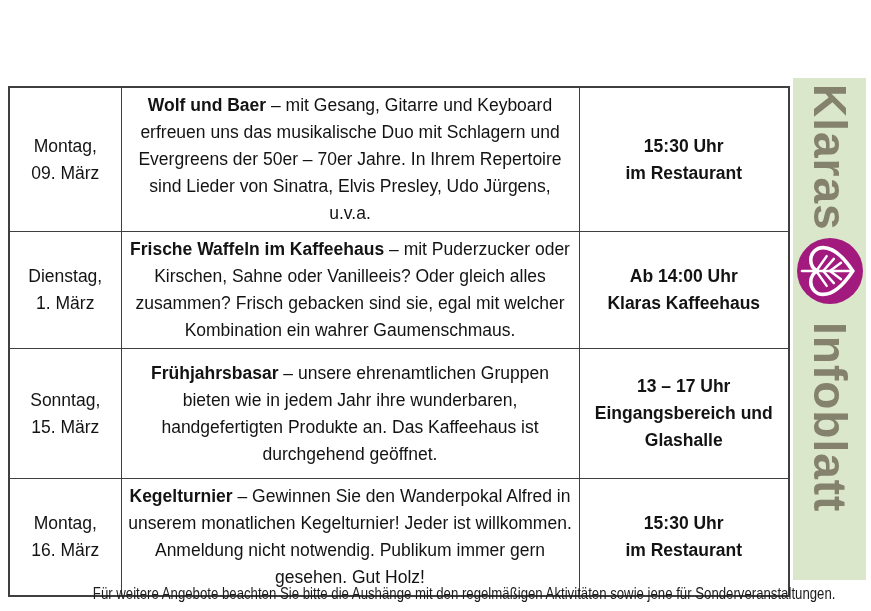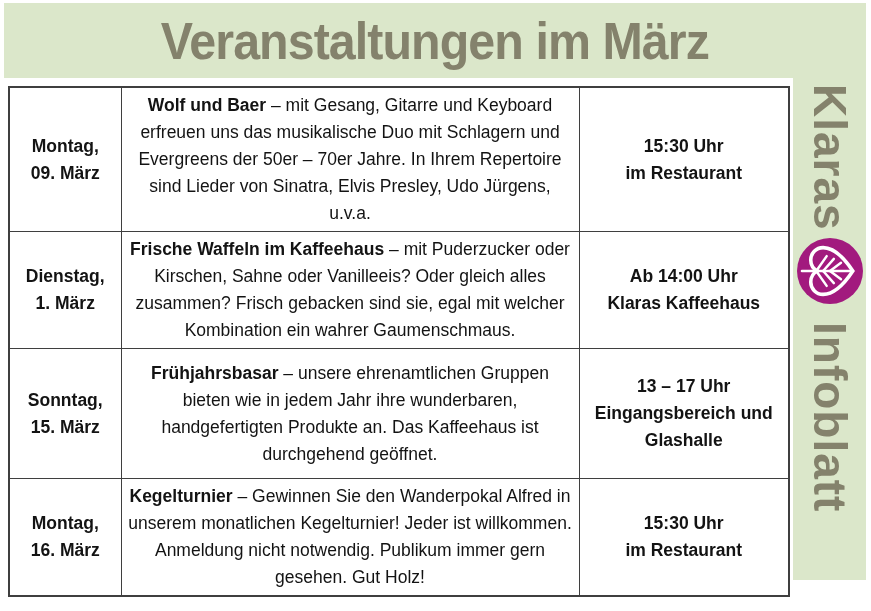--- a/index.html
+++ b/index.html
@@ -58,44 +58,41 @@
     vertical-align:middle;text-align:center;
     font-size:17.5px;line-height:27px;color:var(--text-black);
   }
   .col-date{width:112px;}
   .col-desc{width:458px;}
   .col-when{width:210px;margin-top:16px;}
   tr.r1 td{height:111px;}
   tr.r2 td{height:111px;}
   tr.r3 td{height:130px;}
   tr.r4 td{height:117px;}
-  .date-cell{font-weight:bold;white-space:pre-line;line-height:25px;}
+  .date-cell{font-weight:normal;white-space:pre-line;line-height:25px;}
   .when-cell{font-weight:bold;white-space:pre-line;}
   .desc-cell{padding:4px 6px;}
   .event-name{font-weight:bold;}
   
   .footer{
     position:absolute;left:0;top:584px;width:794px;
     text-align:center;
   }
   .footer-inner{
     display:inline-block;
     font-size:16.5px;color:#1c1c1c;
     transform:scaleX(.8);transform-origin:center;
     white-space:nowrap;
   }
 </style>
 </head>
 <body>
 
 <div class="page">
 
-  <div class="banner">
-    <div class="banner-title">Veranstaltungen im März</div>
-  </div>
 
   <div class="sidebar">
     <div class="v-word top">Klaras</div>
     <div class="leaf-badge">
       <svg width="66" height="66" viewBox="0 0 24 24">
         <circle cx="12" cy="12" r="12" fill="var(--magenta)"></circle>
         <g transform="rotate(-90 12 12)" fill="none" stroke="#ffffff" stroke-width="1.3" stroke-linecap="round">
           <path d="M12 20.3 C 5.8 16.2 3.5 12.8 3.5 9.5 C 3.5 6.9 5.6 5 8 5 C 9.8 5 11.3 6 12 7.5 C 12.7 6 14.2 5 16 5 C 18.4 5 20.5 6.9 20.5 9.5 C 20.5 12.8 18.2 16.2 12 20.3 Z"></path>
         </g>
         <g fill="none" stroke="#ffffff" stroke-width="0.9" stroke-linecap="round">
@@ -139,14 +136,17 @@
       <tr class="r4">
         <td class="col-date date-cell">Montag,
 16. März</td>
         <td class="col-desc desc-cell"><span class="event-name">Kegelturnier</span><span> – Gewinnen Sie den Wanderpokal Alfred in unserem monatlichen Kegelturnier! Jeder ist willkommen. Anmeldung nicht notwendig. Publikum immer gern gesehen. Gut Holz!</span></td>
         <td class="col-when when-cell">15:30 Uhr
 im Restaurant</td>
       </tr>
     </tbody>
   </table>
 
+  <div class="footer">
+    <span class="footer-inner">Für weitere Angebote beachten Sie bitte die Aushänge mit den regelmäßigen Aktivitäten sowie jene für Sonderveranstaltungen.</span>
+  </div>
 
 </div>
 
 </body></html>

